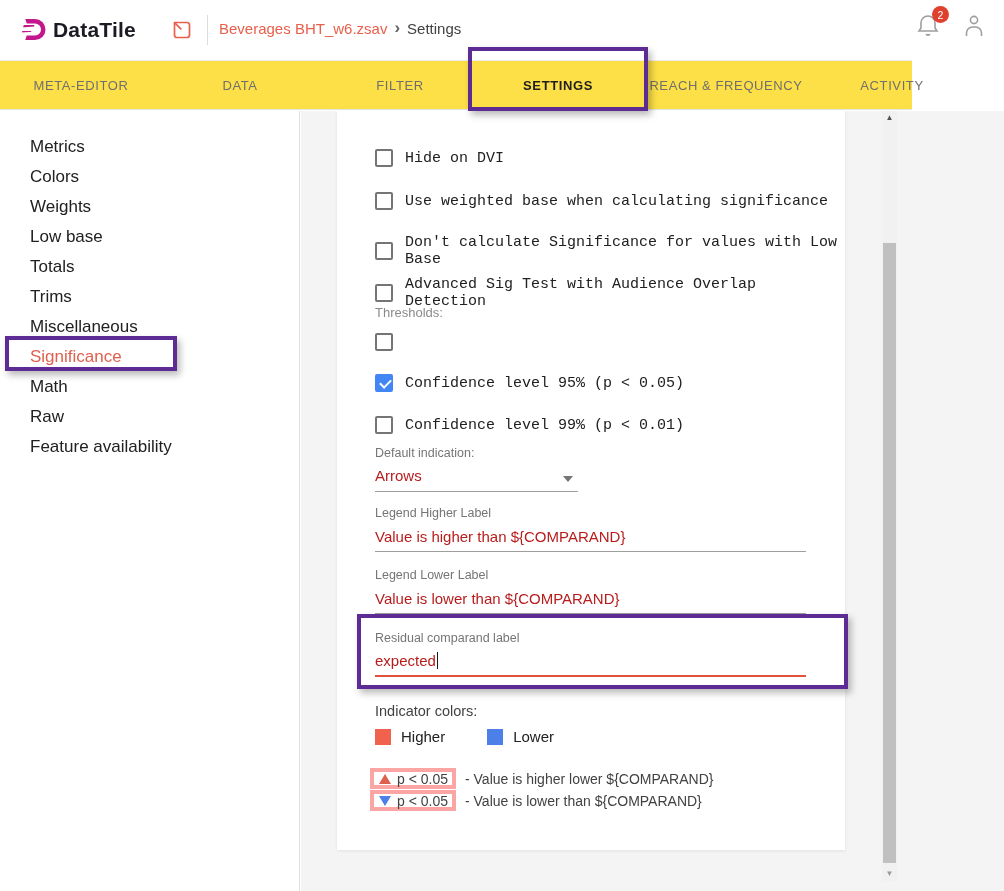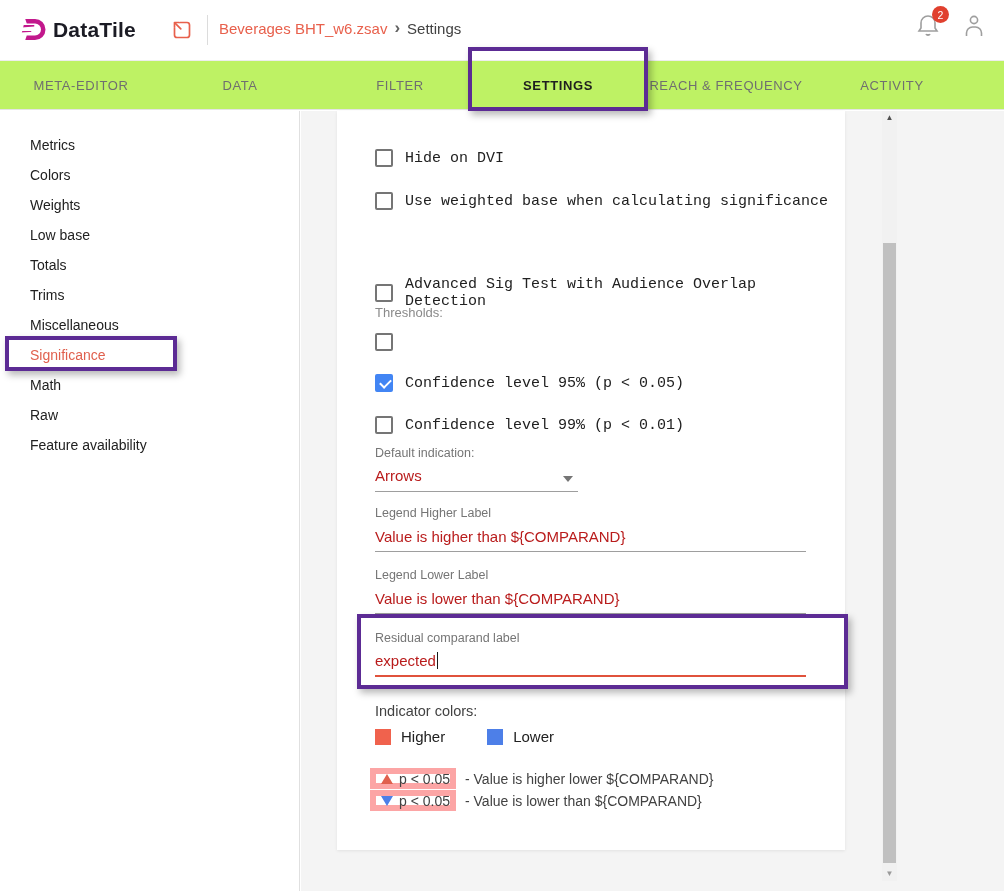--- a/index.html
+++ b/index.html
@@ -16,29 +16,29 @@
   .crumb-project { color:#e8604c; cursor:pointer; text-decoration:none; }
   .crumb-chevron { color:#616161; font-size:17px; font-weight:bold; line-height:1; margin-top:-2px; }
   .crumb-current { color:#424242; }
   .hdr-icons { position:absolute; right:18px; top:12px; display:flex; align-items:center; gap:22px; }
   .bell-wrap { position:relative; width:24px; height:28px; cursor:pointer; }
   .badge { position:absolute; top:-6px; right:-9px; min-width:17px; height:17px; border-radius:50%;
            background:#e0402e; color:#fff; font-size:10.5px; display:flex; align-items:center; justify-content:center; }
   .person-wrap { width:24px; height:28px; cursor:pointer; }
 
   
-  .tabbar { position:absolute; left:0; top:60px; width:1004px; height:50px; background:#bef264;
+  .tabbar { position:absolute; left:0; top:60px; width:912px; height:50px; background:#fde047;
             border-top:1px solid #ededed; border-bottom:1px solid #e4e4e4; }
   .tab { position:absolute; top:0; height:49px; line-height:49px; text-align:center; font-size:13px;
          letter-spacing:0.6px; color:#6f6f6f; cursor:pointer; }
   .tab.active { color:#1f1f1f; border-bottom:3px solid #4285f4; font-weight:bold; }
 
   
   .sidebar { position:absolute; left:0; top:111px; width:300px; height:780px; background:#fff; border-right:1px solid #e0e0e0; padding-top:26px; }
-  .side-item { height:30px; padding-left:30px; font-size:14px; color:#212121; cursor:pointer; display:flex; align-items:flex-start; }
+  .side-item { height:30px; padding-left:30px; font-size:17px; color:#212121; cursor:pointer; display:flex; align-items:flex-start; }
   .side-item.active { color:#e0604e; }
 
   
   .main-bg { position:absolute; left:301px; top:111px; width:703px; height:780px; background:#f4f4f4; }
   .card { position:absolute; left:337px; top:111px; width:508px; height:739px; background:#fff;
           box-shadow:0 1px 3px rgba(0,0,0,0.08); }
 
   
   .blk { position:absolute; left:38px; }
   .cb-row { display:flex; align-items:center; gap:12px; cursor:pointer;font-family:Liberation Mono, monospace; }
@@ -51,21 +51,21 @@
   .fld-label { font-size:12.5px; color:#757575; }
   .fld-value { font-size:15px; color:#b91c1c; }
   .underline { position:absolute; left:38px; height:1px; background:#9e9e9e; }
   .underline.red { height:2px; background:#e0523c; }
   .dd-arrow { position:absolute; width:0; height:0; border-left:5.5px solid transparent; border-right:5.5px solid transparent; border-top:6px solid #757575; }
   .caret { display:inline-block; width:1.5px; height:17px; background:#1a1a1a; vertical-align:-3px; margin-left:1px; }
 
   .swatch-row { display:flex; align-items:center; gap:10px; font-size:15px; color:#212121; }
   .swatch { width:16px; height:16px; display:inline-block; }
   .lg-row { display:flex; align-items:center; gap:9px; font-size:14px; color:#424242; }
-  .lg-box { border:6px solid #fca5a5; height:21px; width:86px; display:flex; align-items:center; gap:6px; padding-left:5px; font-size:14px; color:#424242; }
+  .lg-box { border:4px solid #fca5a5; height:21px; width:86px; display:flex; align-items:center; gap:6px; padding-left:5px; font-size:14px; color:#424242; }
   .tri-up { width:0; height:0; border-left:6.5px solid transparent; border-right:6.5px solid transparent; border-bottom:10px solid #e0604e; }
   .tri-down { width:0; height:0; border-left:6.5px solid transparent; border-right:6.5px solid transparent; border-top:10px solid #4d7fe8; }
 
   
   .vscroll { position:absolute; left:882px; top:111px; width:15px; height:770px; background:#f1f1f1; }
   .vs-arrow { position:absolute; left:0; width:15px; height:14px; text-align:center; font-size:8px; line-height:14px; }
   .vs-arrow.up { top:0; color:#505050; }
   .vs-arrow.down { bottom:0; color:#9a9a9a; }
   .vs-thumb { position:absolute; left:1px; top:132px; width:13px; height:620px; background:#c0c0c0; }
 
@@ -150,20 +150,24 @@
 <div class="card">
 
   <div class="blk cb-row" style="top:38px;">
     <span class="cb"></span>
     <span class="cb-label">Hide on DVI</span>
   </div>
   <div class="blk cb-row" style="top:81px;">
     <span class="cb"></span>
     <span class="cb-label">Use weighted base when calculating significance</span>
   </div>
+  <div class="blk cb-row" style="top:123px;">
+    <span class="cb"></span>
+    <span class="cb-label">Don't calculate Significance for values with Low Base</span>
+  </div>
   <div class="blk cb-row" style="top:165px;">
     <span class="cb"></span>
     <span class="cb-label">Advanced Sig Test with Audience Overlap Detection</span>
   </div>
 
   <div class="blk sec-label" style="top:194px;">Thresholds:</div>
 
   <div class="blk cb-row" style="top:222px;">
     <span class="cb"></span>
   </div>

